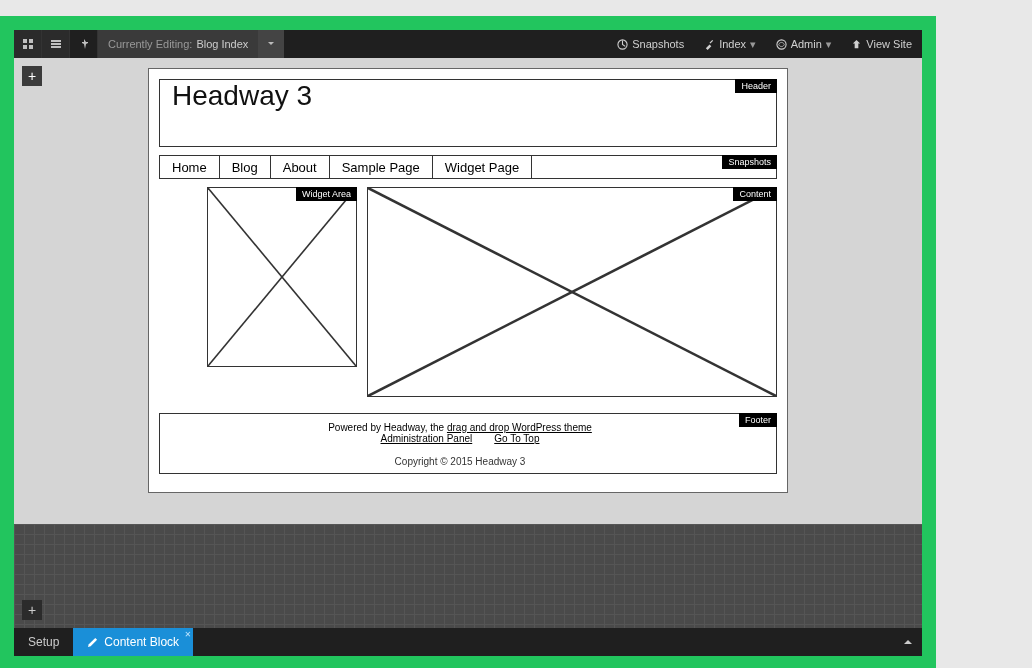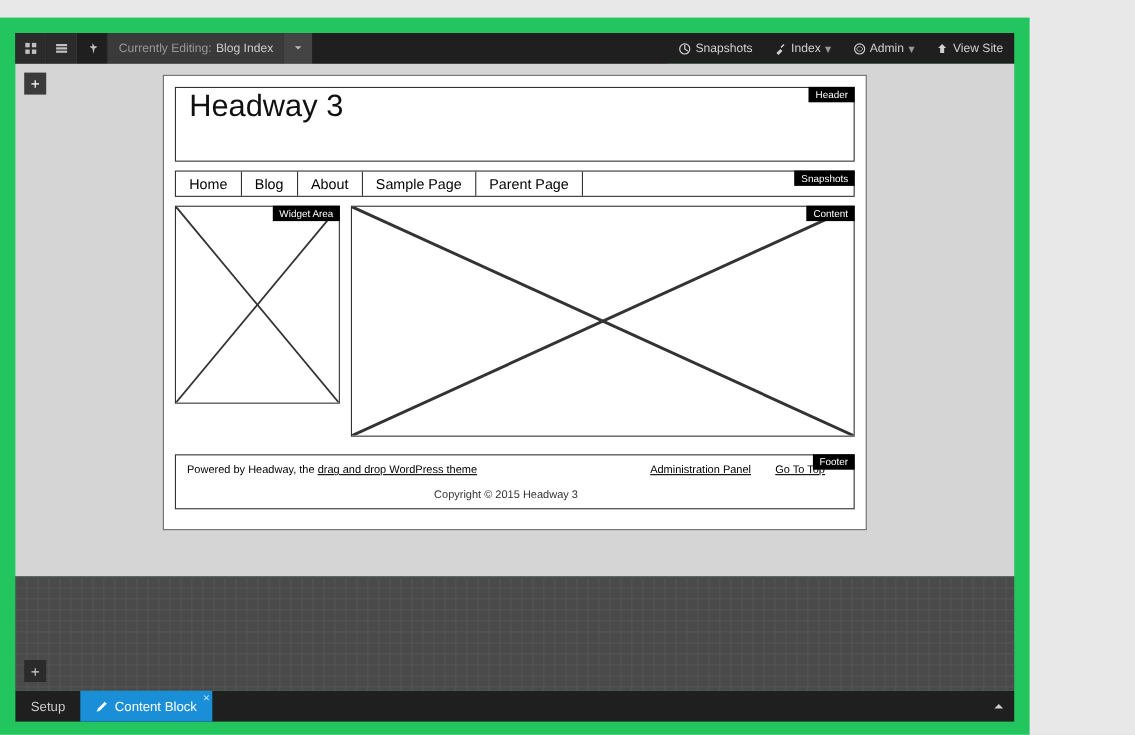--- a/index.html
+++ b/index.html
@@ -33,37 +33,37 @@
 .header-block .tagline { font-size: 10px; color: #555; margin-top: 4px; }
 
 .nav-block { display: flex; align-items: stretch; height: 24px; }
 .nav-block .nav-item { border-right: 1px solid #333; font-size: 13px; display: flex; align-items: center; padding: 0 12px; cursor: pointer; }
 
 .mid-row { display: flex; gap: 10px; margin-bottom: 8px; }
 .widget-block { width: 150px; height: 180px; }
 .content-block { flex: 1; height: 210px; }
 
 .footer-block { padding: 8px 26px 6px 10px; font-size: 10px; }
-.footer-top { display: flex; justify-content: space-between; align-items: center; }
+.footer-top { display: flex; justify-content: space-between; align-items: center; flex-direction: column; }
 .footer-top a { color: #000; text-decoration: underline; }
 .footer-right { display: flex; gap: 22px; }
 .footer-copy { text-align: center; margin-top: 12px; color: #333; font-size: 10px; }
 
 .grid-panel { background: #4a4a4a; background-image: linear-gradient(#555 1px, transparent 1px), linear-gradient(90deg, #555 1px, transparent 1px); background-size: 10px 10px; height: 104px; position: relative; }
 .grid-panel .add-bottom { position: absolute; left: 8px; bottom: 8px; width: 20px; height: 20px; background: #2b2b2b; color: #ccc; display: flex; align-items: center; justify-content: center; font-size: 14px; cursor: pointer; }
 
 .bottombar { background: #1f1f1f; height: 28px; display: flex; align-items: center; }
 .bottombar .tab { height: 28px; display: flex; align-items: center; padding: 0 14px; font-size: 12px; color: #ccc; cursor: pointer; gap: 6px; justify-content: center; }
 .bottombar .tab.active { background: #1a8fd8; color: #fff; position: relative; }
 .close-dot { position: absolute; top: 2px; right: 2px; font-size: 8px; color: #bde4ff; }
 .bottombar .spacer2 { flex: 1; }
 .bottombar .expand { width: 28px; height: 28px; display: flex; align-items: center; justify-content: center; color: #ccc; cursor: pointer; }
 
 
-.mid-row { position: relative; }
+.mid-row { position: relative; margin-left: 48px; }
 .grid-stripes { position: absolute; left: 0; right: 0; top: 180px; height: 30px; background: repeating-linear-gradient(90deg, #f3f3f3 0, #f3f3f3 8px, #fff 8px, #fff 16px); z-index: -1; }
 
 .cross-svg { position: absolute; top: 0; left: 0; width: 100%; height: 100%; }
 .cross-svg line { stroke: #333; stroke-width: 1; }
 
 .pencil-icon { width: 11px; height: 11px; display: inline-block; }
 </style>
 </head>
 <body>
 
@@ -138,21 +138,21 @@
         <div class="block-label">Header</div>
         <h1>Headway 3</h1>
       </div>
 
       <div class="block nav-block">
         <div class="block-label">Snapshots</div>
         <div class="nav-item">Home</div>
         <div class="nav-item">Blog</div>
         <div class="nav-item">About</div>
         <div class="nav-item">Sample Page</div>
-        <div class="nav-item">Parent Page</div>
+        <div class="nav-item">Widget Page</div>
       </div>
 
       <div class="mid-row">
         <div class="grid-stripes"></div>
         <div class="block widget-block">
           <div class="block-label">Widget Area</div>
           <svg class="cross-svg" preserveAspectRatio="none" viewBox="0 0 100 100">
               <line x1="0" y1="0" x2="100" y2="100"></line>
               <line x1="100" y1="0" x2="0" y2="100"></line>
             </svg>

